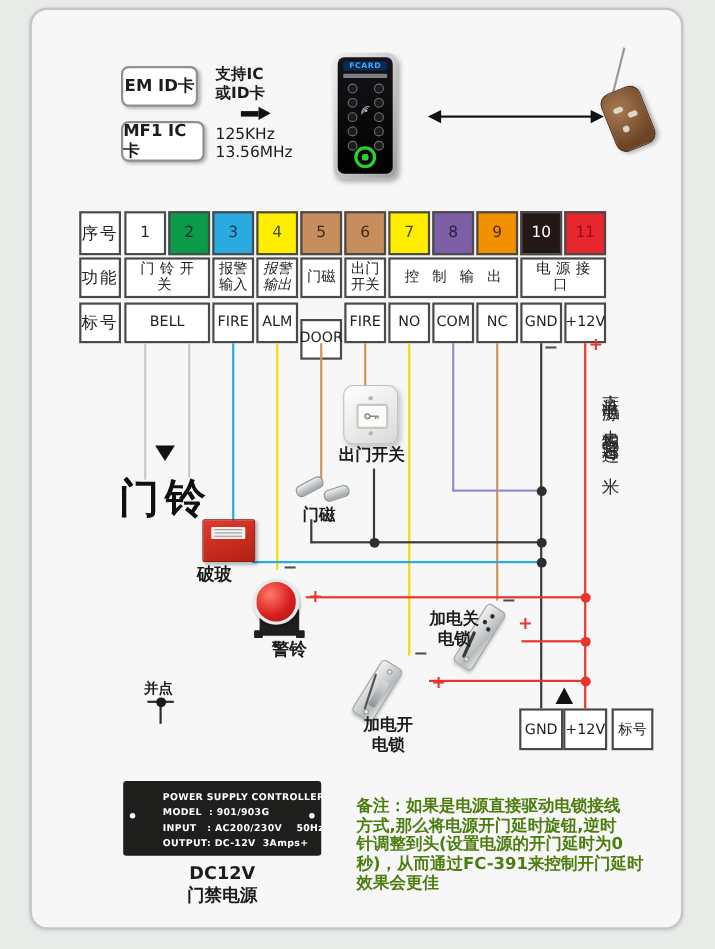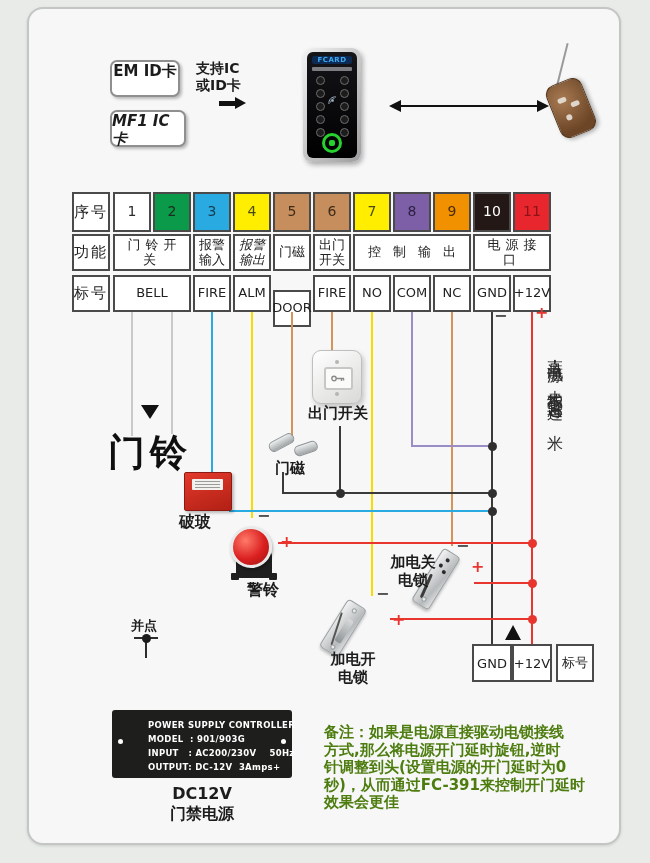--- a/index.html
+++ b/index.html
@@ -3,21 +3,21 @@
 <meta charset="utf-8">
 <style>
   html,body{margin:0;padding:0;background:#e9ebe9;font-family:"DejaVu Sans","Liberation Sans",sans-serif;}
   #stage{position:relative;width:650px;height:863px;overflow:hidden;background:#e9ebe9;}
   .card{position:absolute;left:27px;top:7px;width:594px;height:838px;background:#f6f7f6;
         border:2px solid #c3c6c5;border-radius:16px;box-shadow:0 1px 3px rgba(0,0,0,.12);box-sizing:border-box;}
   .abs{position:absolute;}
   .pre{white-space:pre-line;}
   
   .idbox{position:absolute;background:#fff;border:2px solid #8f8f8f;border-radius:7px;
-         box-shadow:2px 2px 3px rgba(0,0,0,.25);display:flex;justify-content:center;
+         box-shadow:2px 2px 3px rgba(0,0,0,.25);display:flex;align-items:center;justify-content:center;
          font-size:15px;font-weight:600;color:#1c1c1c;}
   .toptext{position:absolute;font-size:14px;color:#1c1c1c;line-height:17px;font-weight:600;}
   .blackbar{position:absolute;background:#111;}
   .tri{position:absolute;width:0;height:0;}
   .wireless{position:absolute;left:393px;top:62px;width:152px;text-align:center;
             font-size:15px;font-weight:700;color:#111;line-height:19px;}
   
   .device{position:absolute;left:303px;top:48px;width:58px;height:114px;border-radius:9px;
           background:linear-gradient(120deg,#f2f2f2,#9e9ea0);box-shadow:2px 3px 5px rgba(0,0,0,.3);}
   .device-face{position:absolute;left:4px;top:4px;right:4px;bottom:4px;border-radius:6px;
@@ -91,27 +91,29 @@
 </style>
 </head>
 <body>
 
 <div id="stage">
   <div class="card"></div>
 
   <div class="idbox" style="left:110px;top:60px;width:66px;height:33px;">
     <span>EM ID卡</span>
   </div>
-  <div class="idbox" style="left:110px;top:110px;width:72px;height:33px;font-style:italic;">
+  <div class="idbox" style="left:110px;top:110px;width:72px;height:33px;">
     <span>MF1 IC卡</span>
   </div>
   <div class="toptext pre" style="left:196px;top:60px;">支持IC
 或ID卡</div>
   <div class="blackbar" style="left:219px;top:101px;width:16px;height:5px;"></div>
   <div class="tri" style="left:235px;top:97px;border-left:11px solid #111;border-top:6px solid transparent;border-bottom:6px solid transparent;"></div>
+  <div class="toptext pre" style="left:196px;top:114px;font-weight:500;">125KHz
+13.56MHz</div>
 
   <div class="device">
     <div class="device-face">
       <div class="device-brand">FCARD</div>
       <div style="margin:3px auto 0;width:80%;height:4px;background:#7e7e82;border-radius:1px;"></div>
       <div class="keys">
         <span class="key"></span>
           <span class="key"></span>
           <span class="key"></span>
           <span class="key"></span>

